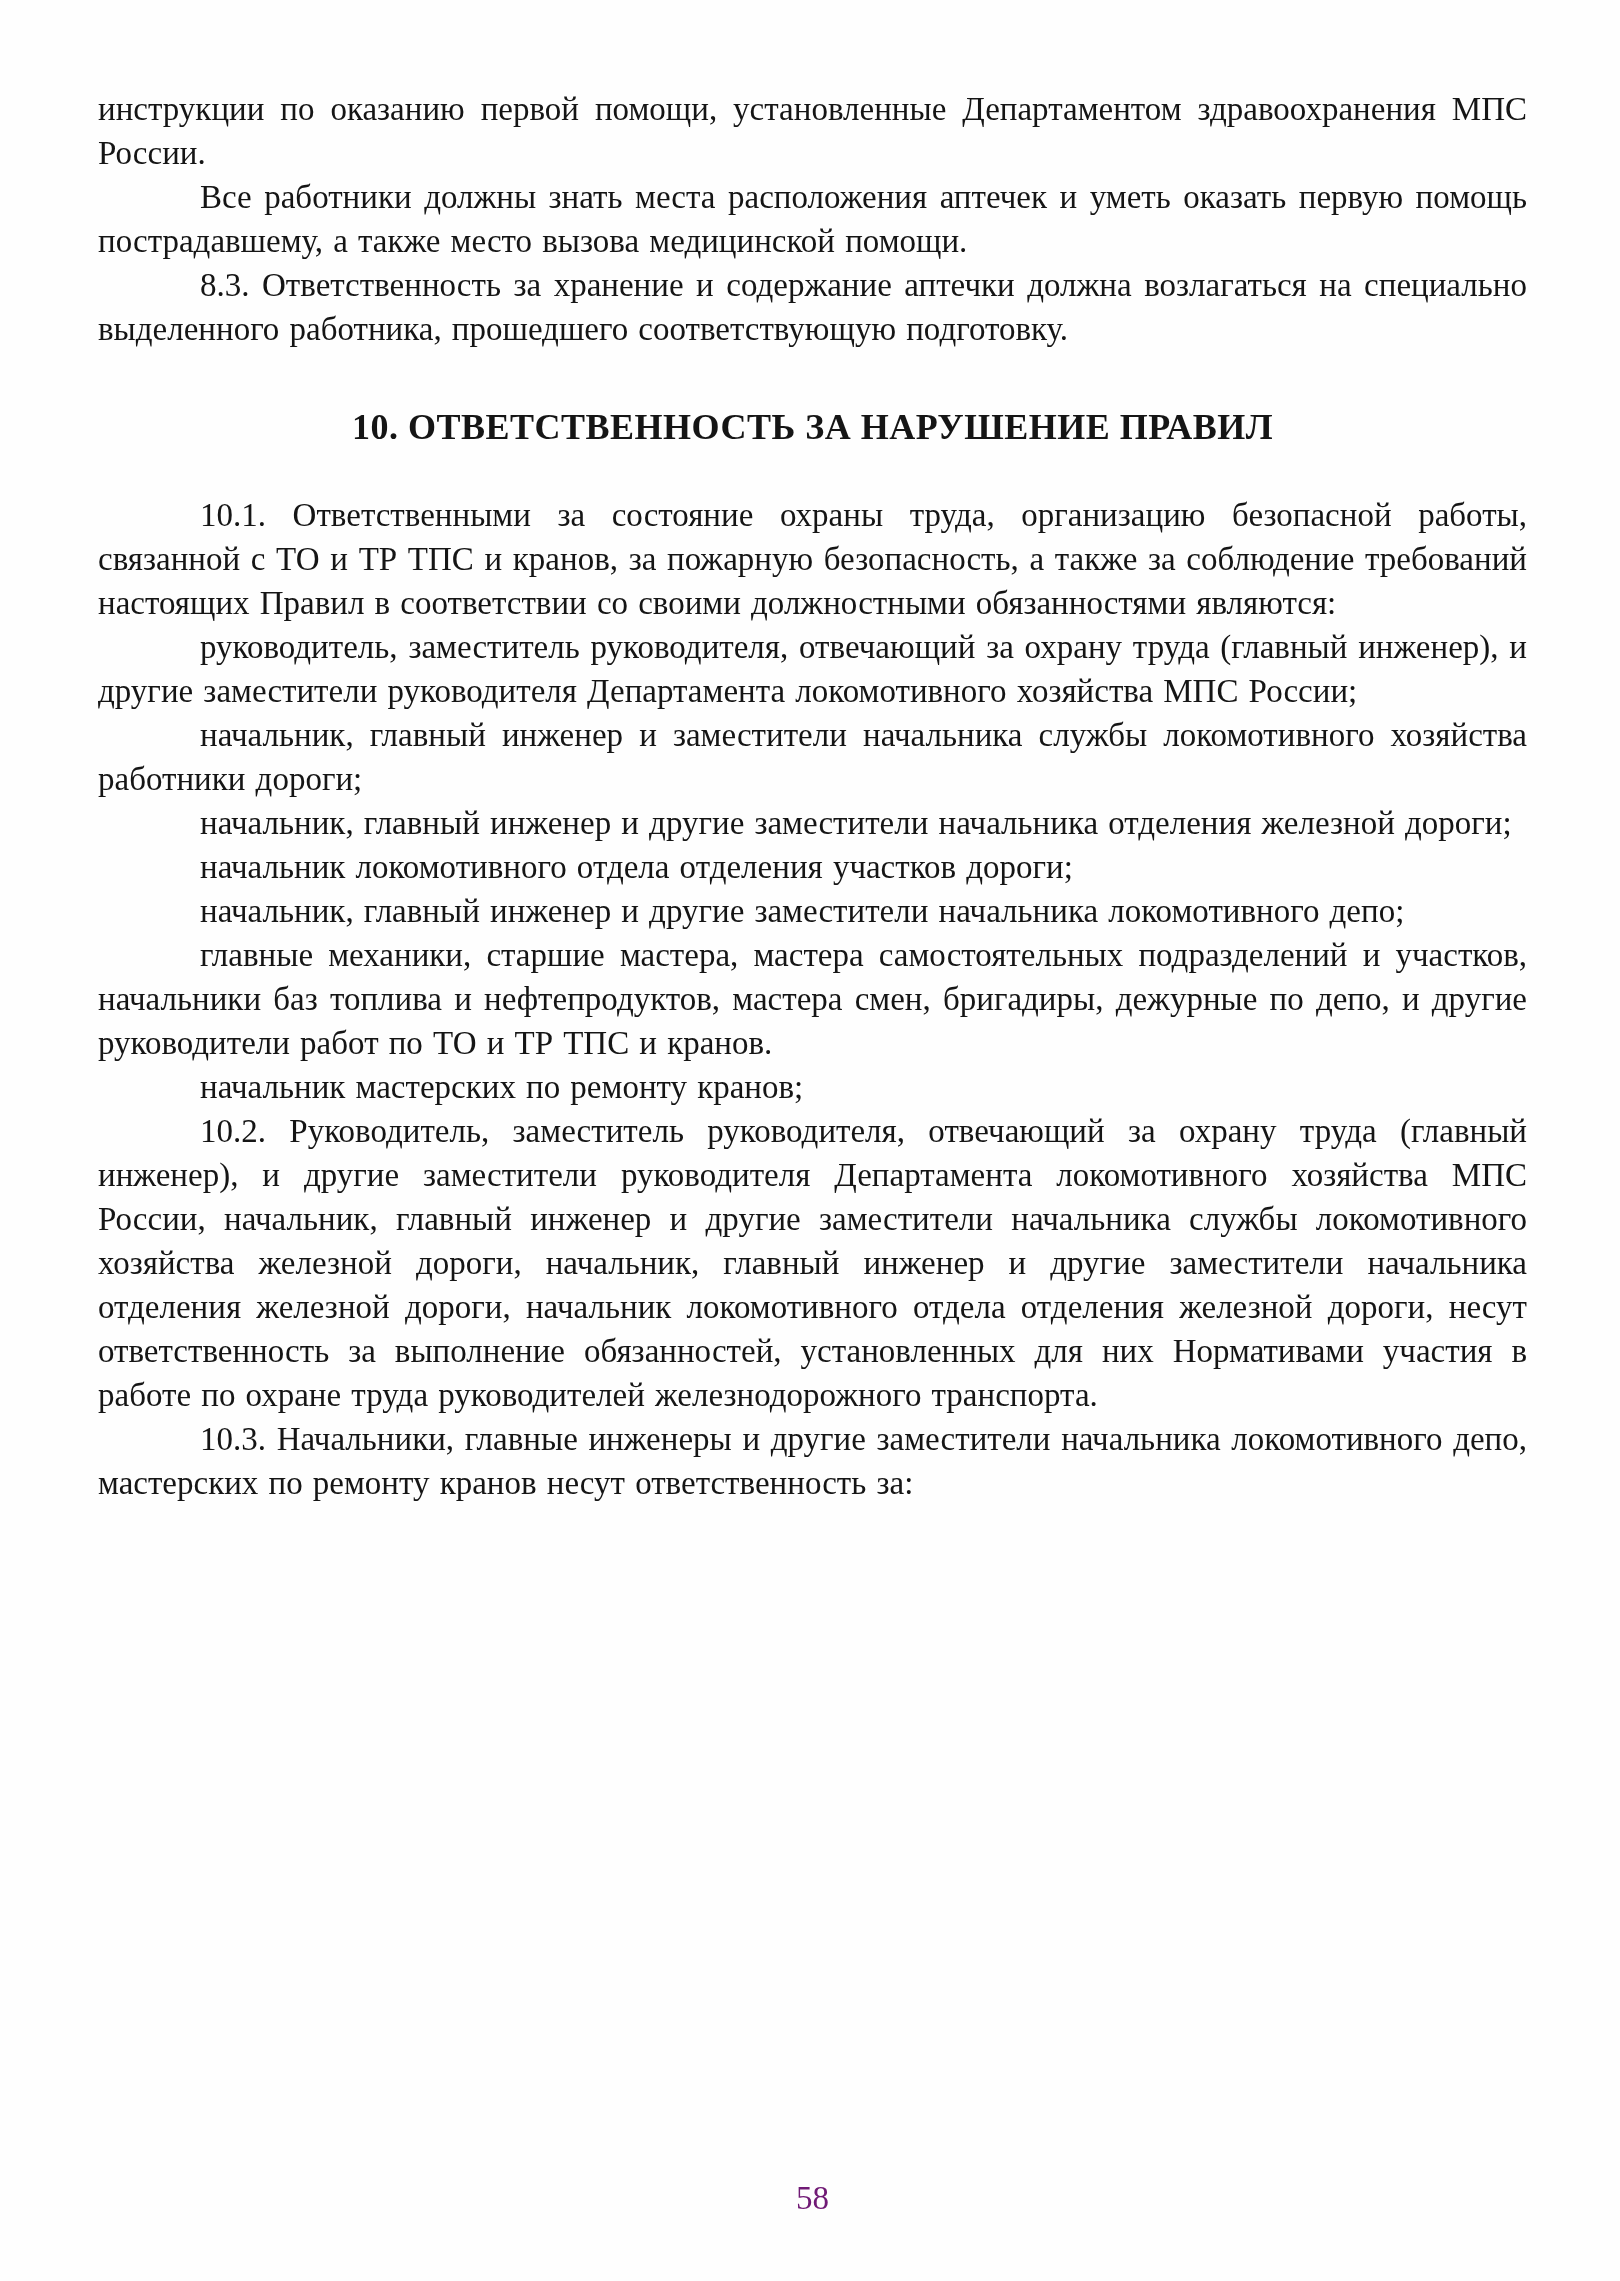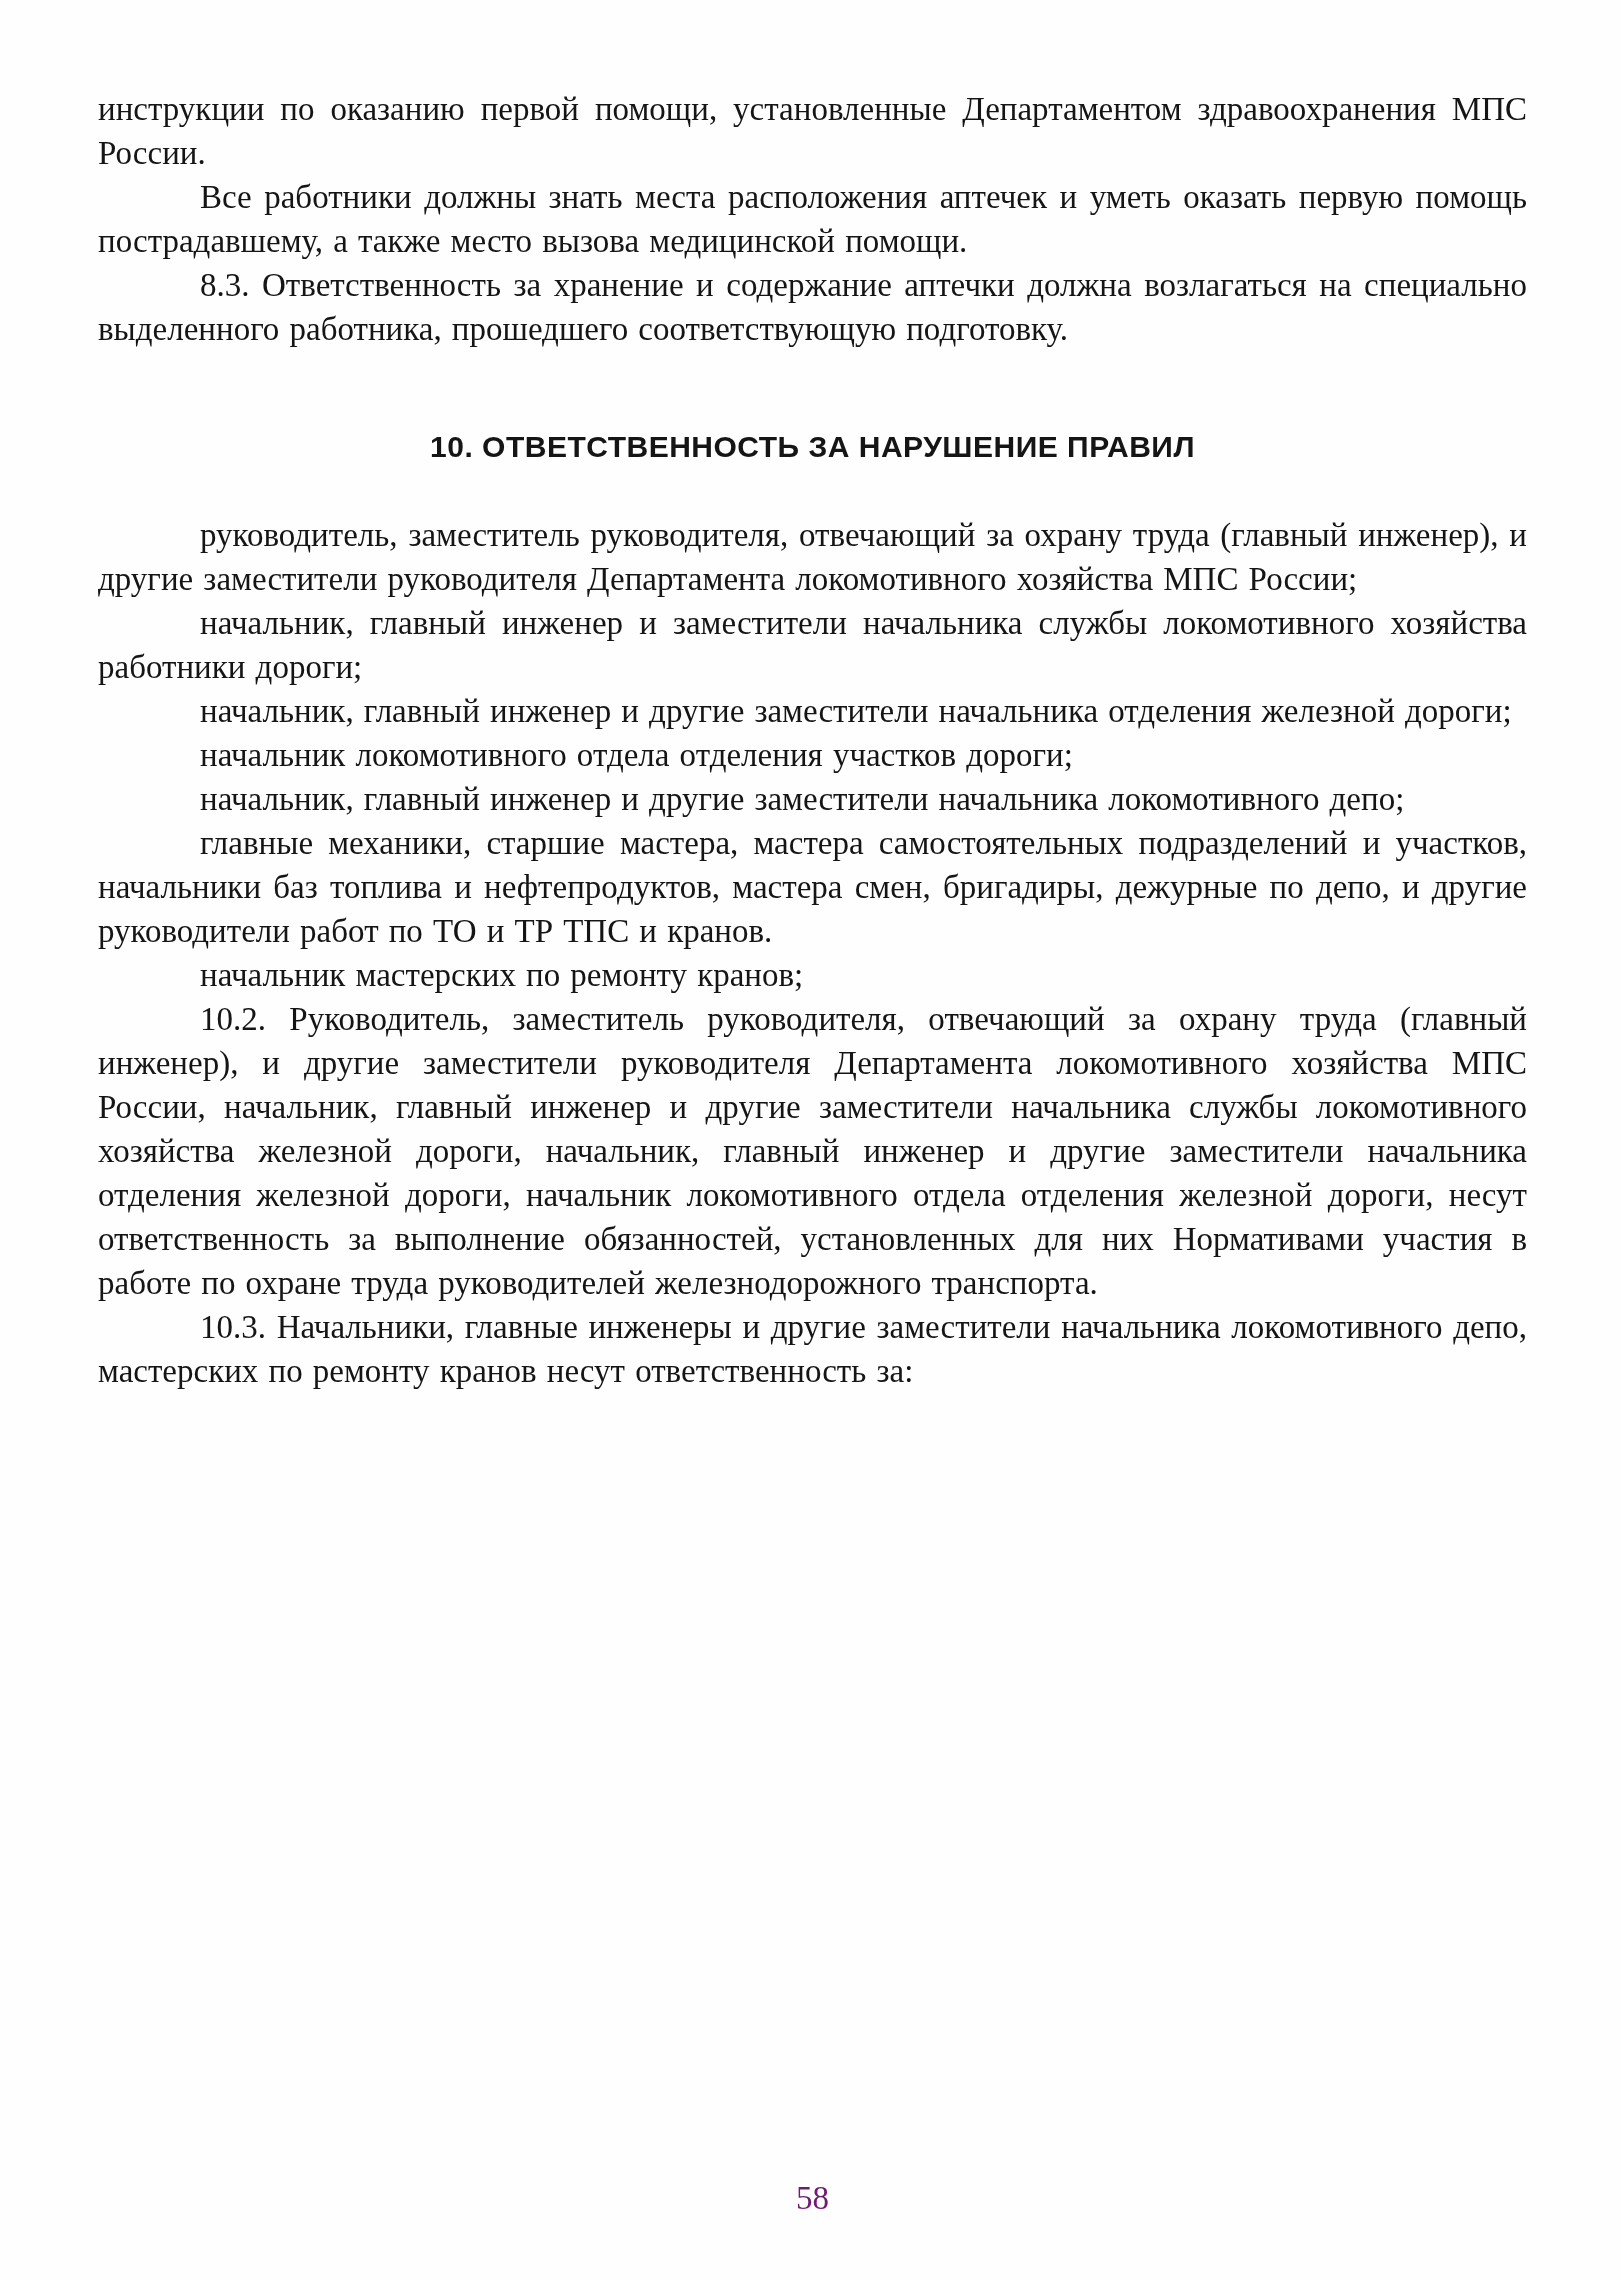--- a/index.html
+++ b/index.html
@@ -28,27 +28,27 @@
   .content p {
     margin: 0;
     text-align: justify;
     text-indent: 102px;
     word-spacing: 1.9px;
   }
   .content p.no-indent {
     text-indent: 0;
   }
   .section-heading {
-    font-family: Liberation Sans, sans-serif;
-    font-size: 30px;
+    font-family: Liberation Serif, serif;
+    font-size: 36px;
     font-weight: bold;
     text-align: center;
     text-indent: 0;
     letter-spacing: 0.5px;
-    margin: 74px 0 44px 0;
+    margin: 54px 0 44px 0;
   }
   .page-number {
     margin-top: auto;
     text-align: center;
     font-size: 33px;
     color: #701a75;
   }
 </style>
 </head>
 <body>
@@ -57,20 +57,21 @@
   <div class="content">
 
     <p class="no-indent">инструкции по оказанию первой помощи, установленные Департаментом здравоохранения МПС России.</p>
 
     <p>Все работники должны знать места расположения аптечек и уметь оказать первую помощь пострадавшему, а также место вызова медицинской помощи.</p>
 
     <p>8.3. Ответственность за хранение и содержание аптечки должна возлагаться на специально выделенного работника, прошедшего соответствующую подготовку.</p>
 
     <h2 class="section-heading">10. ОТВЕТСТВЕННОСТЬ ЗА НАРУШЕНИЕ ПРАВИЛ</h2>
 
+    <p>10.1. Ответственными за состояние охраны труда, организацию безопасной работы, связанной с ТО и ТР ТПС и кранов, за пожарную безопасность, а также за соблюдение требований настоящих Правил в соответствии со своими должностными обязанностями являются:</p>
 
     <p>руководитель, заместитель руководителя, отвечающий за охрану труда (главный инженер), и другие заместители руководителя Департамента локомотивного хозяйства МПС России;</p>
 
     <p>начальник, главный инженер и заместители начальника службы локомотивного хозяйства работники дороги;</p>
 
     <p>начальник, главный инженер и другие заместители начальника отделения железной дороги;</p>
 
     <p>начальник локомотивного отдела отделения участков дороги;</p>
 
     <p>начальник, главный инженер и другие заместители начальника локомотивного депо;</p>

